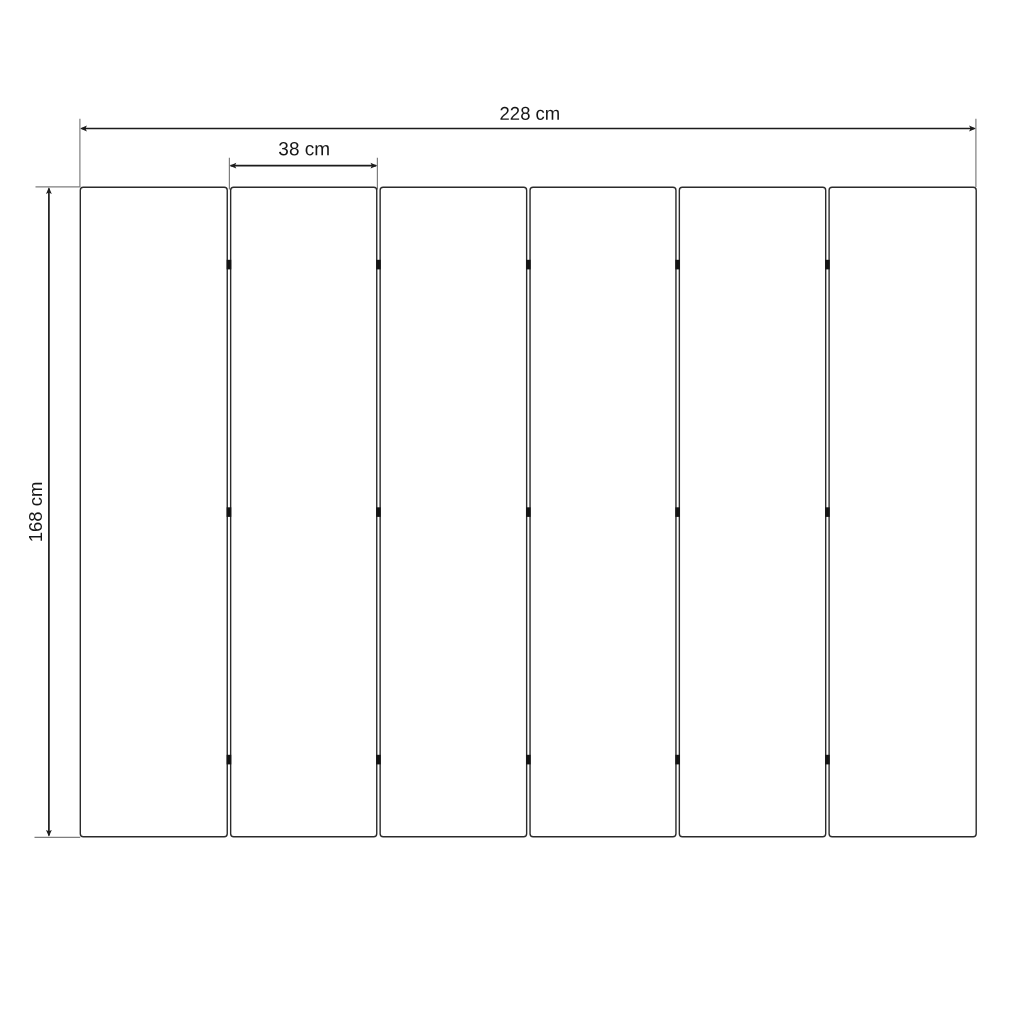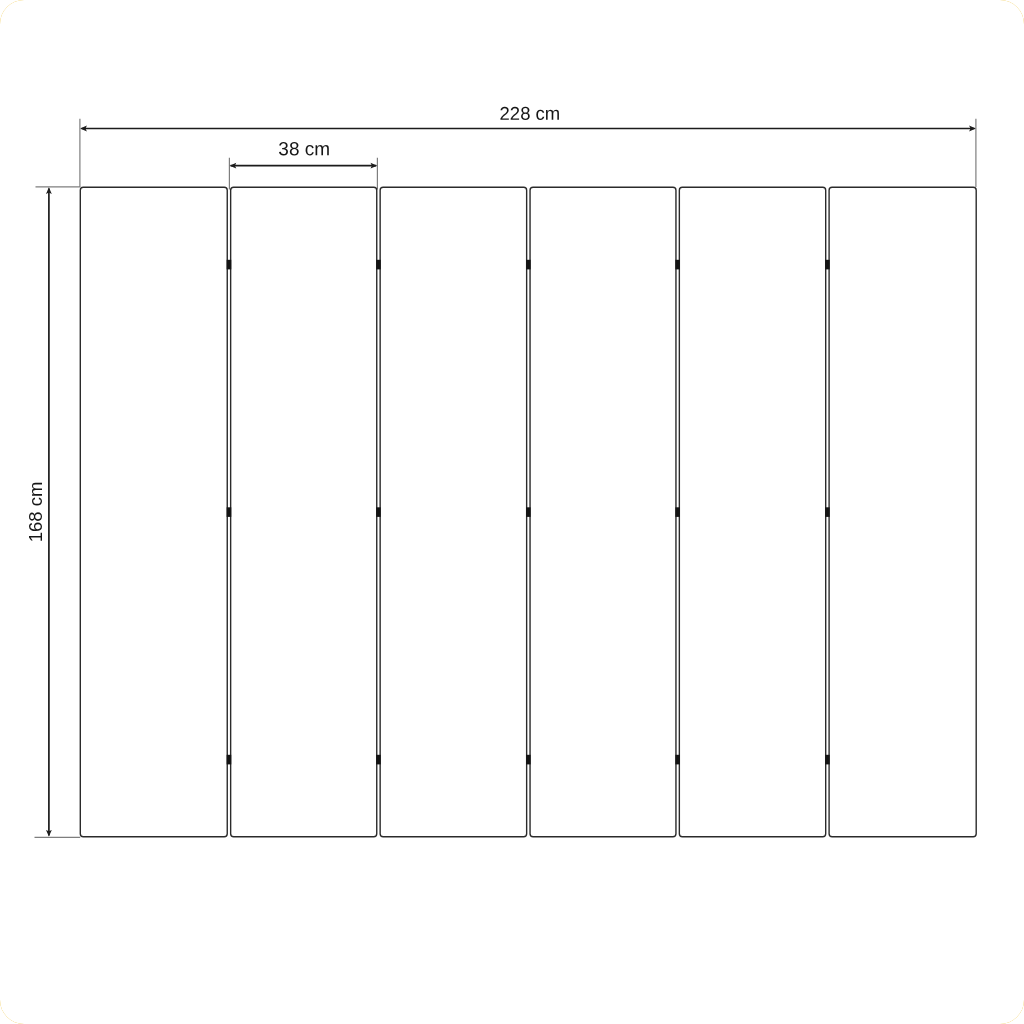--- a/index.html
+++ b/index.html
@@ -1,16 +1,16 @@
 <!DOCTYPE html>
 <html><head>
 <meta charset="utf-8">
 <style>
   html,body{margin:0;padding:0;background:#ffffff;}
-  .wrap{width:1024px;height:1024px;position:relative;background:#eab308;overflow:hidden;transform:translateZ(0);border-radius:24px;}
+  .wrap{width:1024px;height:1024px;position:relative;background:#eab308;overflow:hidden;transform:translateZ(0);}
   text{font-family:"Liberation Sans",sans-serif;fill:#161616;}
 </style>
 </head>
 <body>
 
 <div class="wrap">
 <svg width="1024" height="1024" viewBox="0 0 1024 1024" xmlns="http://www.w3.org/2000/svg">
 
   <rect x="0" y="0" width="1024" height="1024" fill="#ffffff"></rect>
 

